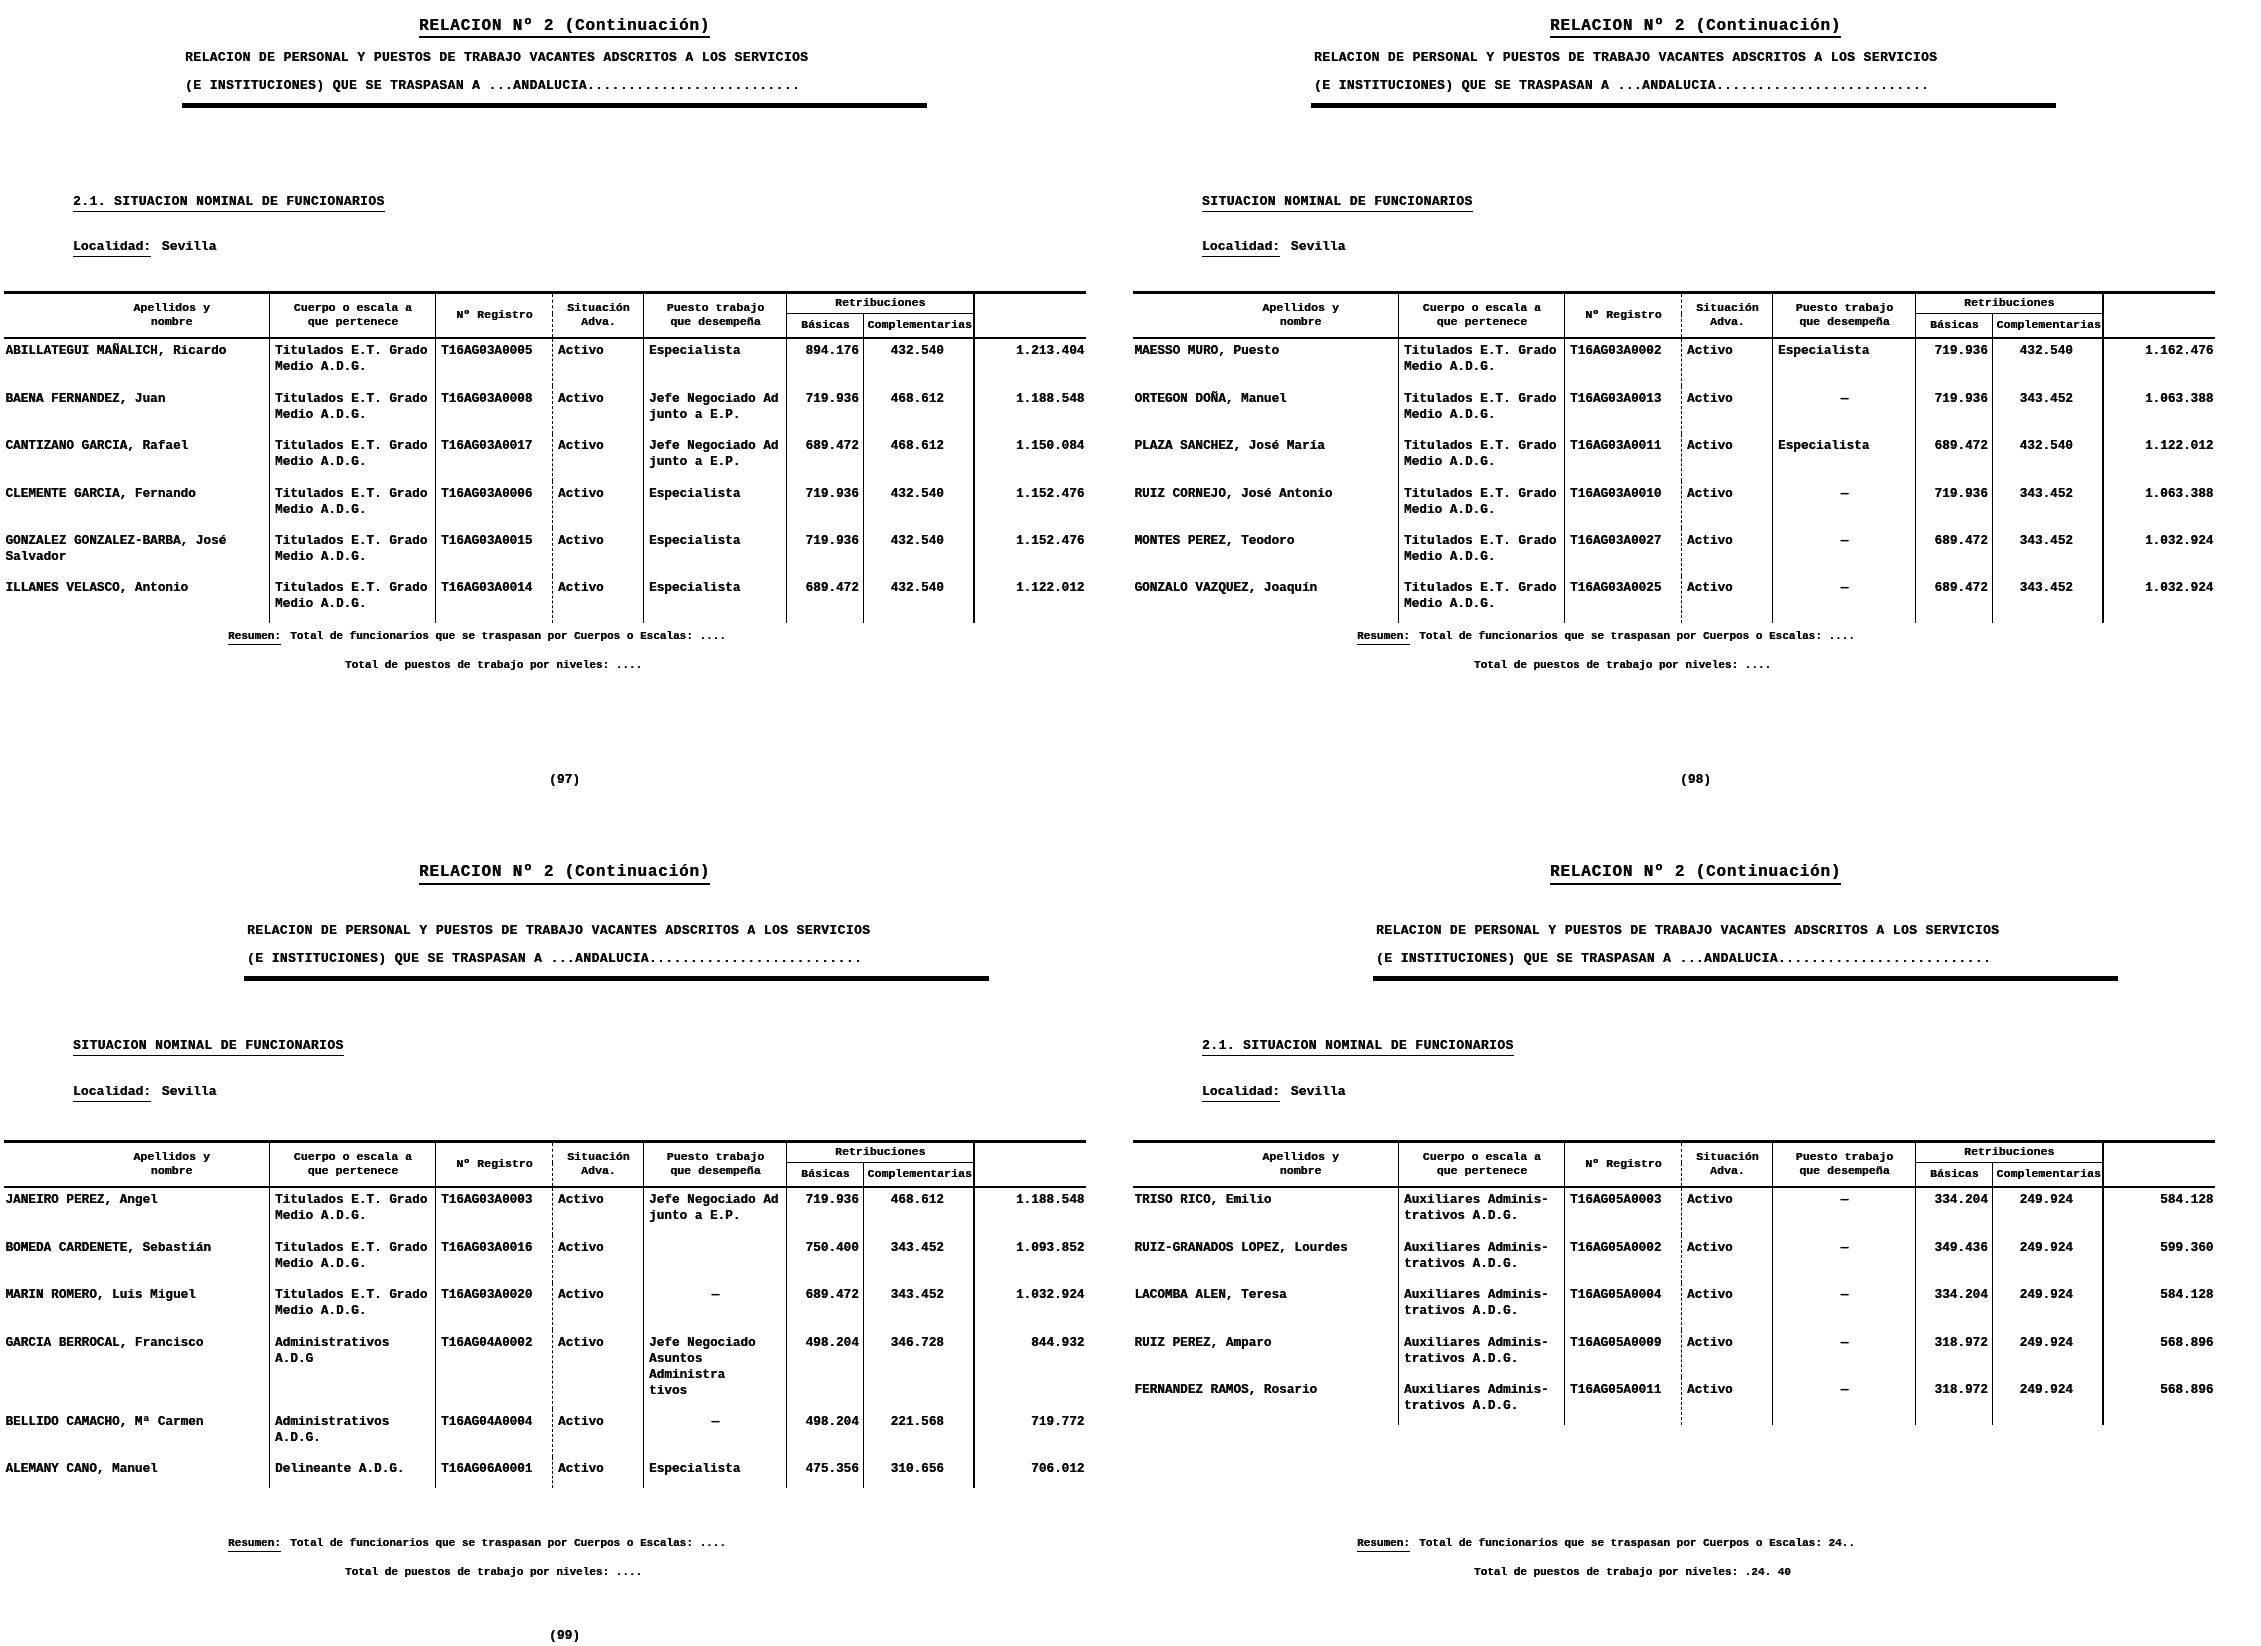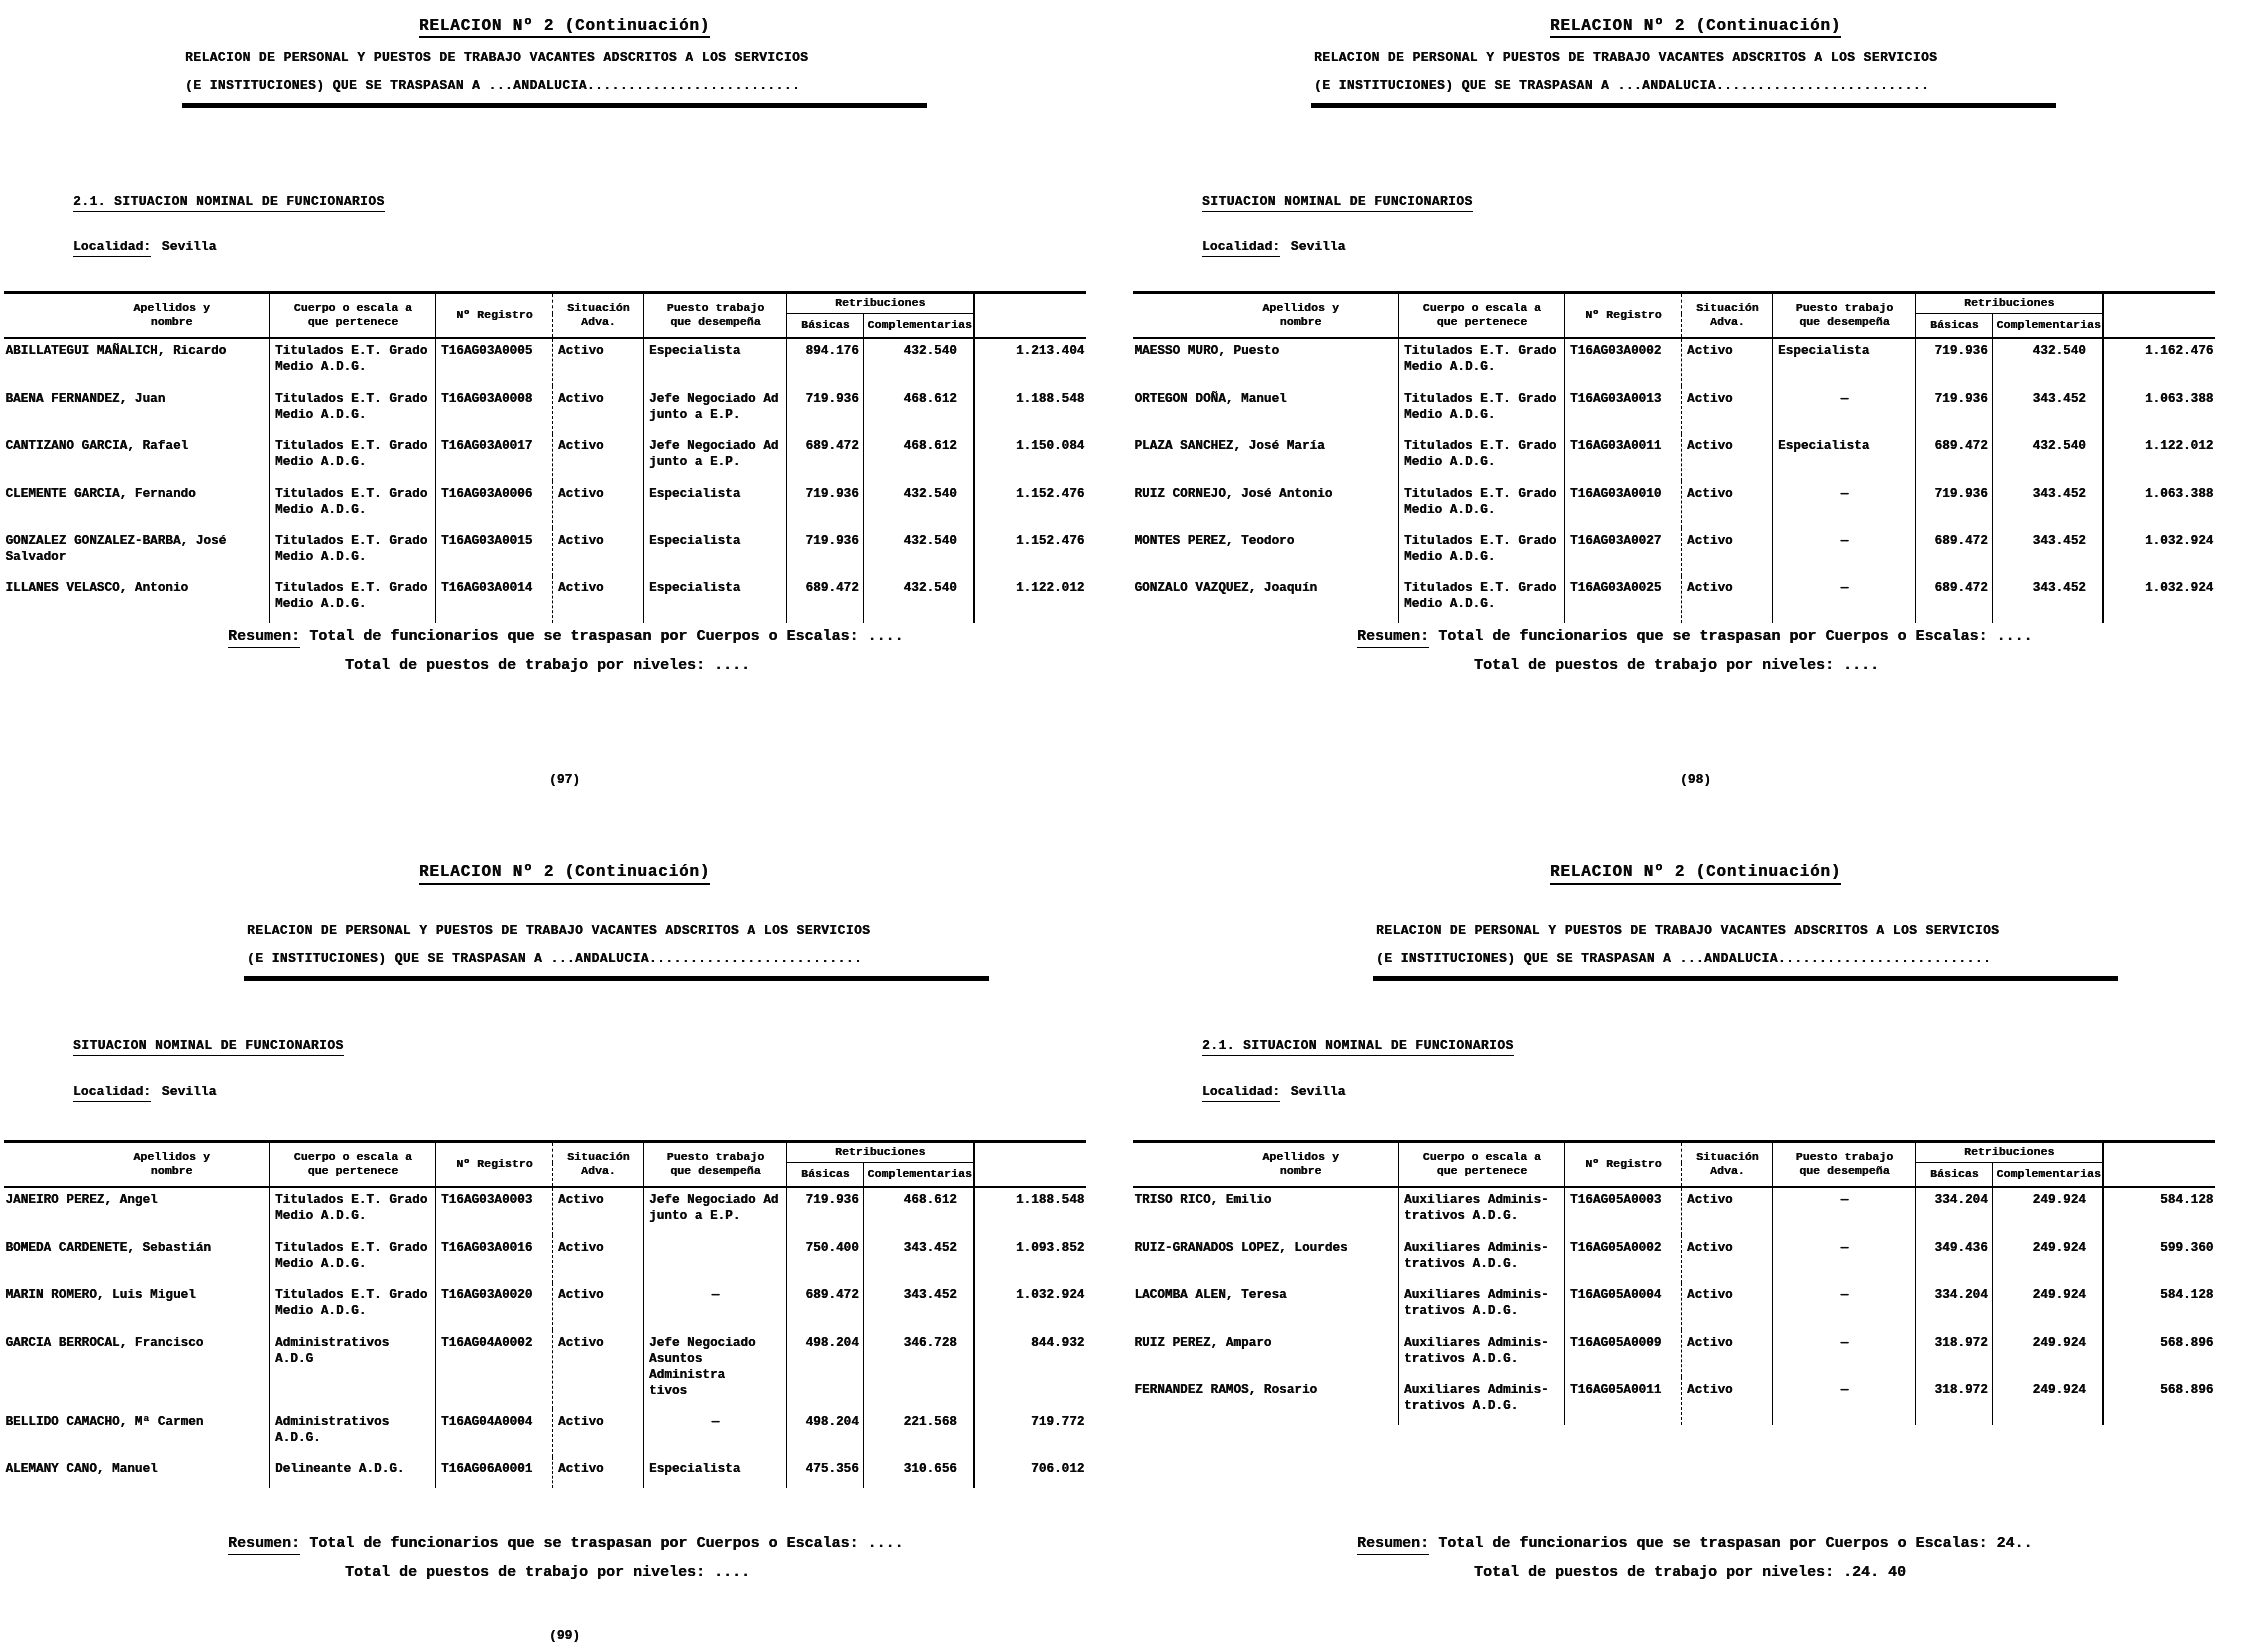--- a/index.html
+++ b/index.html
@@ -59,25 +59,25 @@
   th.sep-bold{border-right:2.3px solid #000;}
   th.total-h{border-top:none;}
 
   tbody td{font-size:12.7px;line-height:16px;vertical-align:top;white-space:pre-line;
            padding:4.6px 4.6px 10.8px 4.6px;text-shadow:0.3px 0.3px 0 #000;}
   td.sep-r{border-right:1.5px solid #000;}
   td.sep-rd{border-right:1.5px dashed #000;}
   td.sep-bold{border-right:2.3px solid #000;}
   td.name{padding-left:1.5px;}
   td.num{text-align:right;}
-  td.comp{padding-right:16px;}
+  td.comp{padding-right:29px;}
   td.total{padding-right:1.5px;}
   td.dash{text-align:center;}
 
-  .resumen{position:absolute;font-size:15px;line-height:17px;text-shadow:0.3px 0.3px 0 #000;}
+  .resumen{position:absolute;font-size:11px;line-height:17px;text-shadow:0.3px 0.3px 0 #000;}
   .v-top .resumen{left:228px;top:616px;}
   .v-bot .resumen{left:228px;top:732px;}
   .resumen .rl{border-bottom:1.9px solid #000;padding-bottom:1.5px;margin-right:9.3px;}
   .res2{margin-left:117px;margin-top:12.4px;}
 
   .pagenum{position:absolute;width:100%;text-align:center;font-size:13px;
            text-shadow:0.3px 0.3px 0 #000;}
   .v-top .pagenum{top:760px;}
   .v-bot .pagenum{top:825px;}
 </style>

